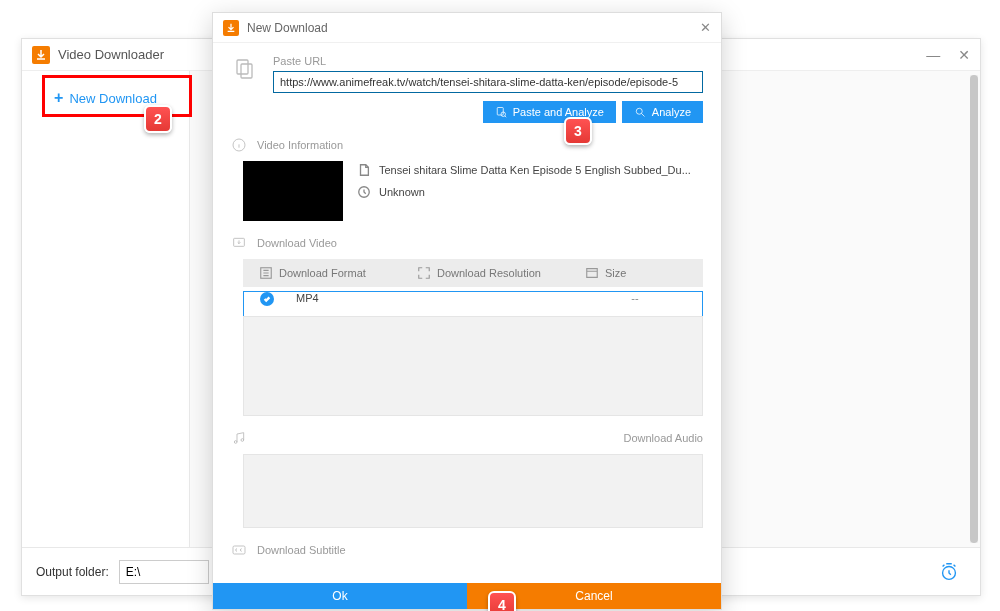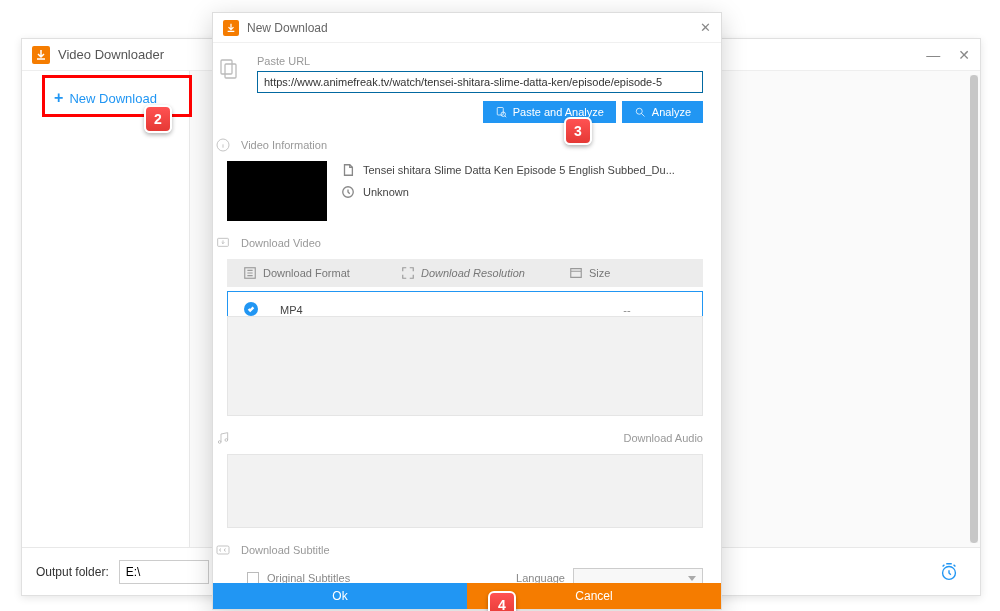--- a/index.html
+++ b/index.html
@@ -35,21 +35,21 @@
 .main-scrollbar { position: absolute; right: 2px; top: 36px; bottom: 52px; width: 8px; background: #f0f0f0; }
 .main-scrollbar-thumb { width: 8px; height: 100%; background: #c7c7c7; border-radius: 4px; }
 
 
 .dialog { position: absolute; left: 212px; top: 12px; width: 510px; height: 598px; background: #fff; border: 1px solid #ddd; box-shadow: 0 6px 24px rgba(0,0,0,0.18); z-index: 50; display: flex; flex-direction: column; }
 .dlg-titlebar { height: 30px; display: flex; align-items: center; padding: 0 10px; border-bottom: 1px solid #f0f0f0; }
 .dlg-title-icon { width: 16px; height: 16px; background: #f57c00; border-radius: 2px; display: flex; align-items: center; justify-content: center; margin-right: 8px; }
 .dlg-title-icon svg { width: 10px; height: 10px; fill: #fff; }
 .dlg-title { font-size: 12px; color: #666; flex: 1; }
 .dlg-close { color: #888; cursor: pointer; font-size: 13px; }
-.dlg-body { flex: 1; padding: 12px 18px 0 2px; overflow: hidden; }
+.dlg-body { flex: 1; padding: 12px 18px 0 18px; overflow: hidden; }
 
 .section-row { display: flex; gap: 14px; margin-bottom: 14px; }
 .section-icon { width: 28px; height: 28px; color: #bbb; display: flex; align-items: center; justify-content: center; flex-shrink: 0; }
 .section-icon svg { width: 24px; height: 24px; stroke: #bbb; fill: none; stroke-width: 1.3; }
 .section-content { flex: 1; }
 .section-label { font-size: 11px; color: #999; margin-bottom: 4px; }
 
 .url-input { width: 100%; height: 22px; border: 1px solid #0369a1; font-size: 11px; padding: 0 6px; color: #333; }
 .url-btns { display: flex; gap: 6px; justify-content: flex-end; margin-top: 8px; }
 .blue-btn { height: 22px; background: #2196f3; color: #fff; border: none; font-size: 11px; padding: 0 12px; display: flex; align-items: center; gap: 6px; cursor: pointer; }
@@ -58,23 +58,23 @@
 .info-row { display: flex; gap: 14px; align-items: flex-start; }
 .thumb { width: 100px; height: 60px; background: #000; flex-shrink: 0; }
 .info-lines { flex: 1; padding-top: 2px; }
 .info-line { display: flex; align-items: center; gap: 8px; font-size: 11px; color: #444; margin-bottom: 8px; }
 .info-line svg { width: 14px; height: 14px; stroke: #888; fill: none; stroke-width: 1.5; flex-shrink: 0; }
 
 .dl-table-head { height: 28px; background: #ececec; display: flex; align-items: center; padding: 0 16px; font-size: 11px; color: #777; gap: 8px; }
 .dl-table-head span.hdr { display: flex; align-items: center; gap: 6px; }
 .dl-table-head svg { width: 14px; height: 14px; stroke: #999; fill: none; stroke-width: 1.3; }
 .col-fmt { width: 150px; }
-.col-res { width: 160px; font-style: italic; }
+.col-res { width: 160px; }
 .col-size { flex: 1; }
-.dl-row { height: 26px; border: 1px solid #2196f3; display: flex; align-items: flex-end; padding: 0 16px; font-size: 11px; color: #444; margin-top: 4px; }
+.dl-row { height: 26px; border: 1px solid #2196f3; display: flex; align-items: flex-start; padding: 0 16px; font-size: 11px; color: #444; margin-top: 4px; }
 .dl-row .check { width: 14px; height: 14px; background: #2196f3; border-radius: 50%; display: flex; align-items: center; justify-content: center; margin-right: 22px; }
 .dl-row .check svg { width: 8px; height: 8px; stroke: #fff; stroke-width: 3; fill: none; }
 .dl-row .fmt { width: 128px; }
 .dl-row .res { width: 160px; }
 .dl-row .size { flex: 1; text-align: center; color: #888; }
 .dl-video-box { background: #f2f2f2; height: 100px; border: 1px solid #e5e5e5; margin-top: -1px; }
 
 .audio-box { background: #f2f2f2; height: 74px; border: 1px solid #e5e5e5; margin-top: 8px; }
 
 .sub-row { display: flex; align-items: center; margin-top: 10px; font-size: 11px; color: #888; }
@@ -260,26 +260,20 @@
     </div>
     <div class="audio-box" style="margin-left:12px;"></div>
 
     <div class="section-header" style="margin-top:14px;">
       <svg viewBox="0 0 24 24">
           <rect x="3" y="6" width="18" height="12" rx="2"></rect>
           <path d="M9 10c-1 0-2 .8-2 2s1 2 2 2M16 10c-1 0-2 .8-2 2s1 2 2 2"></path>
         </svg>
       <span>Download Subtitle</span>
     </div>
-    <div class="sub-row">
-      <div class="sub-check"></div>
-      <span class="sub-label">Original Subtitles</span>
-      <span class="lang-label">Language</span>
-      <div class="lang-select"></div>
-    </div>
 
   </div>
 
   <div class="dlg-footer">
     <button class="ok-btn">Ok</button>
     <button class="cancel-btn">Cancel</button>
   </div>
 </div>
 
 <div class="annotation" style="left:564px; top:117px;">3</div>

